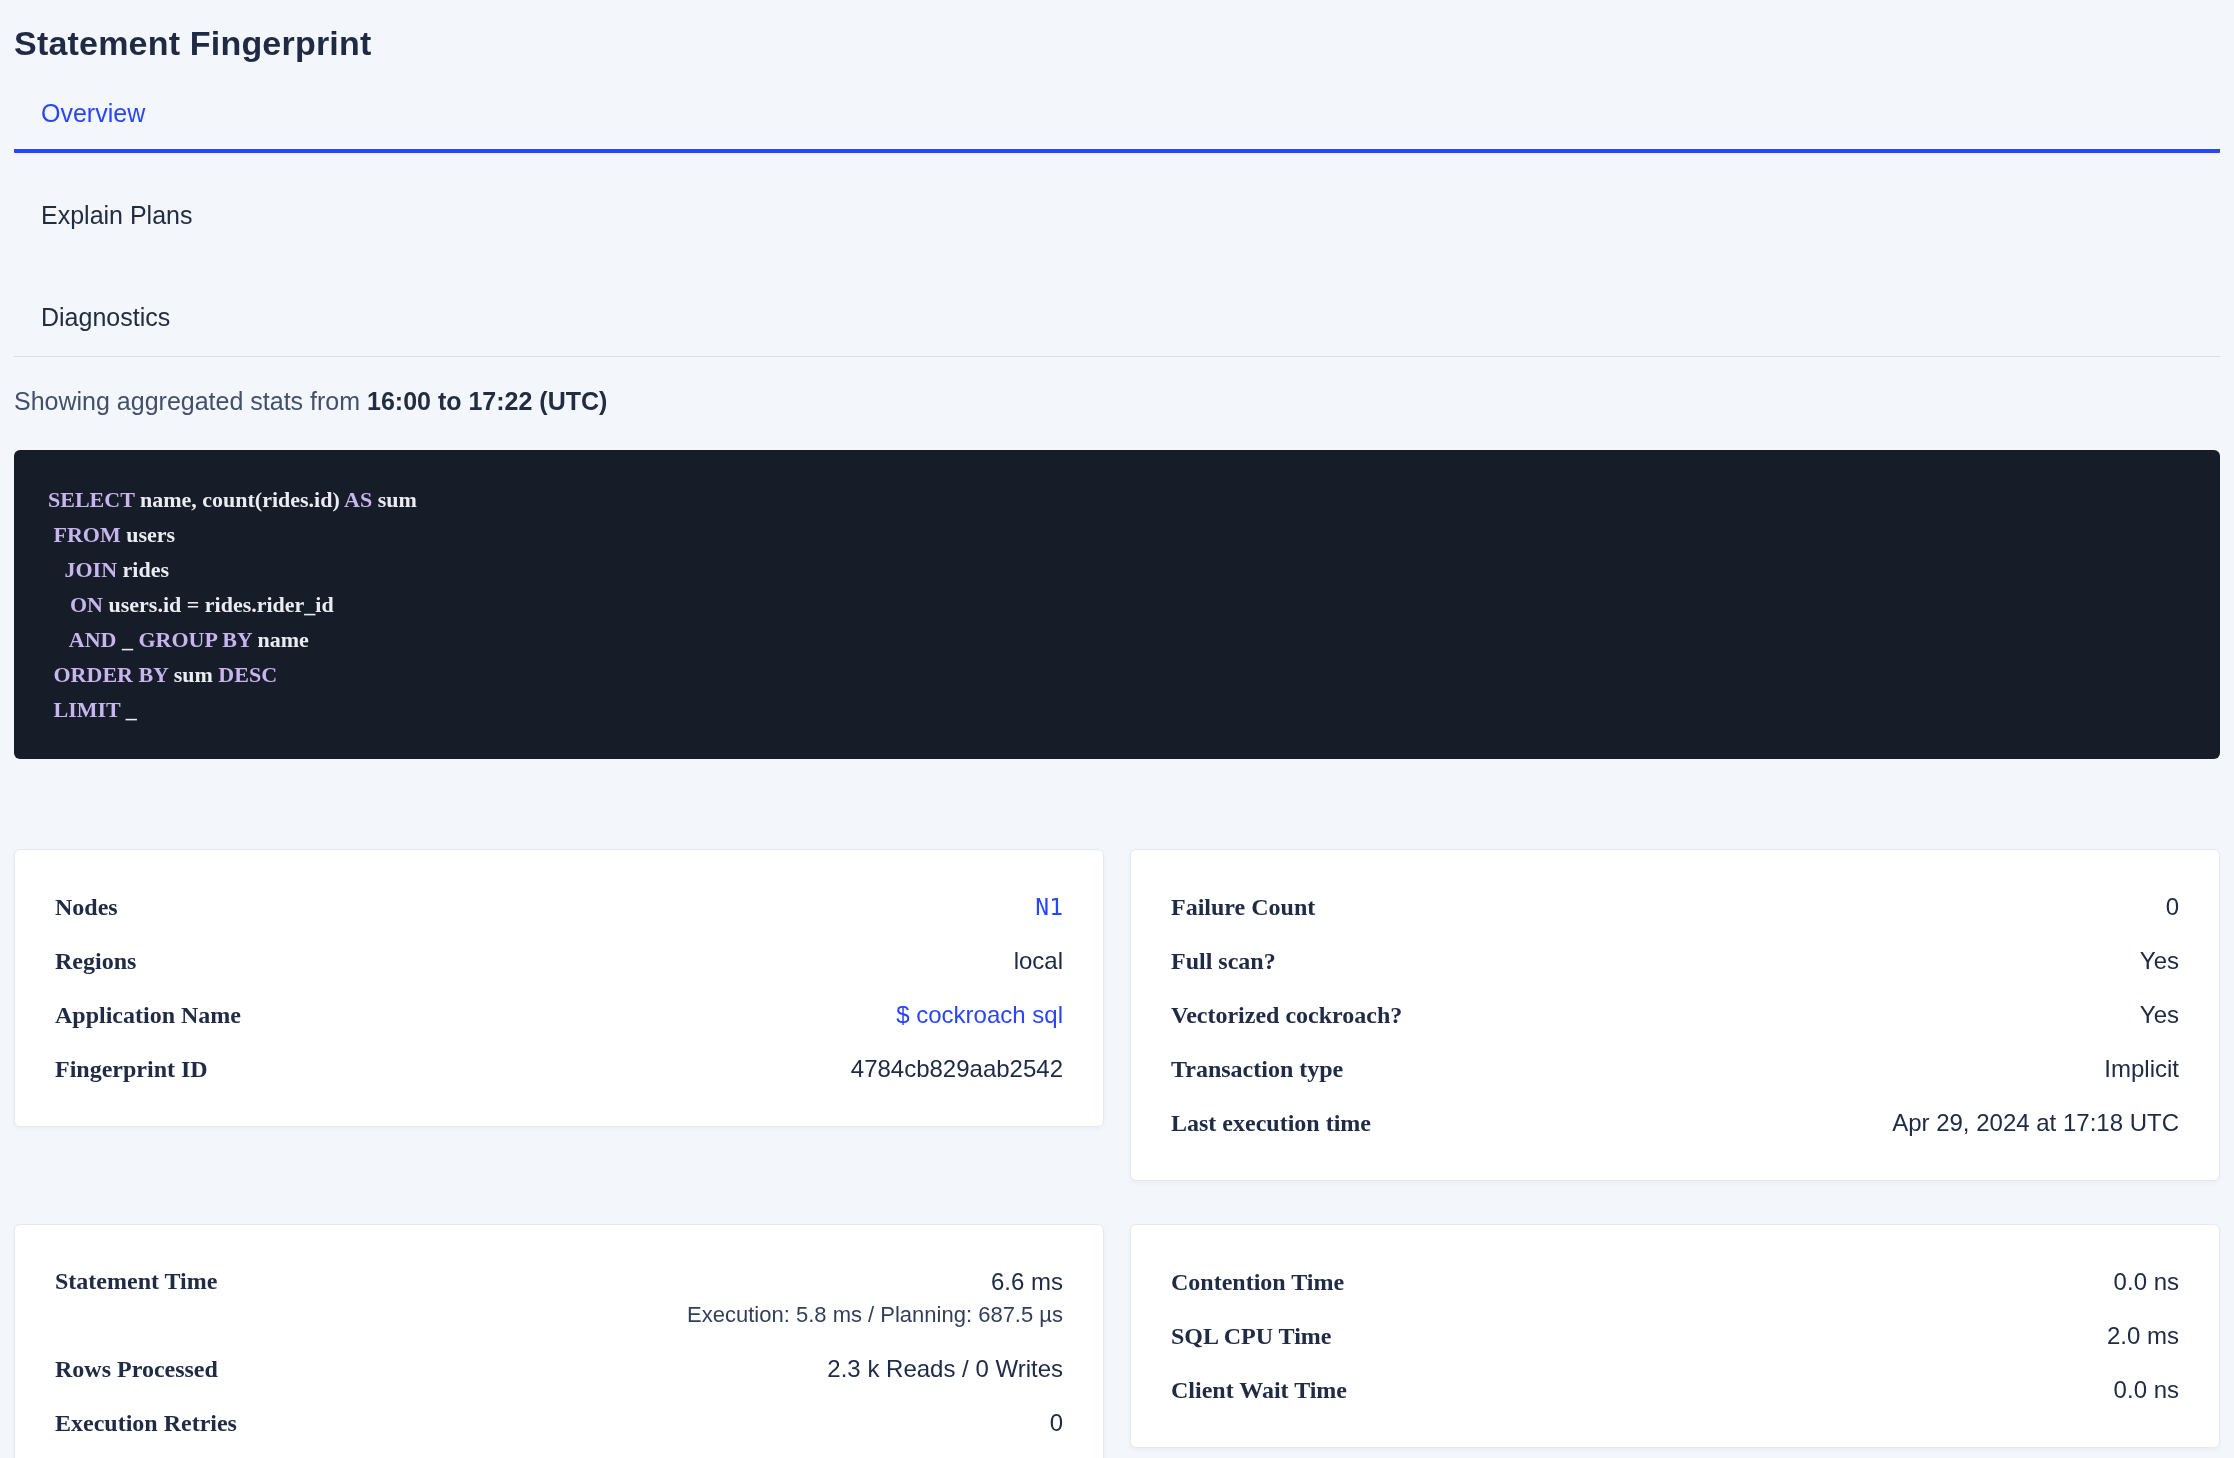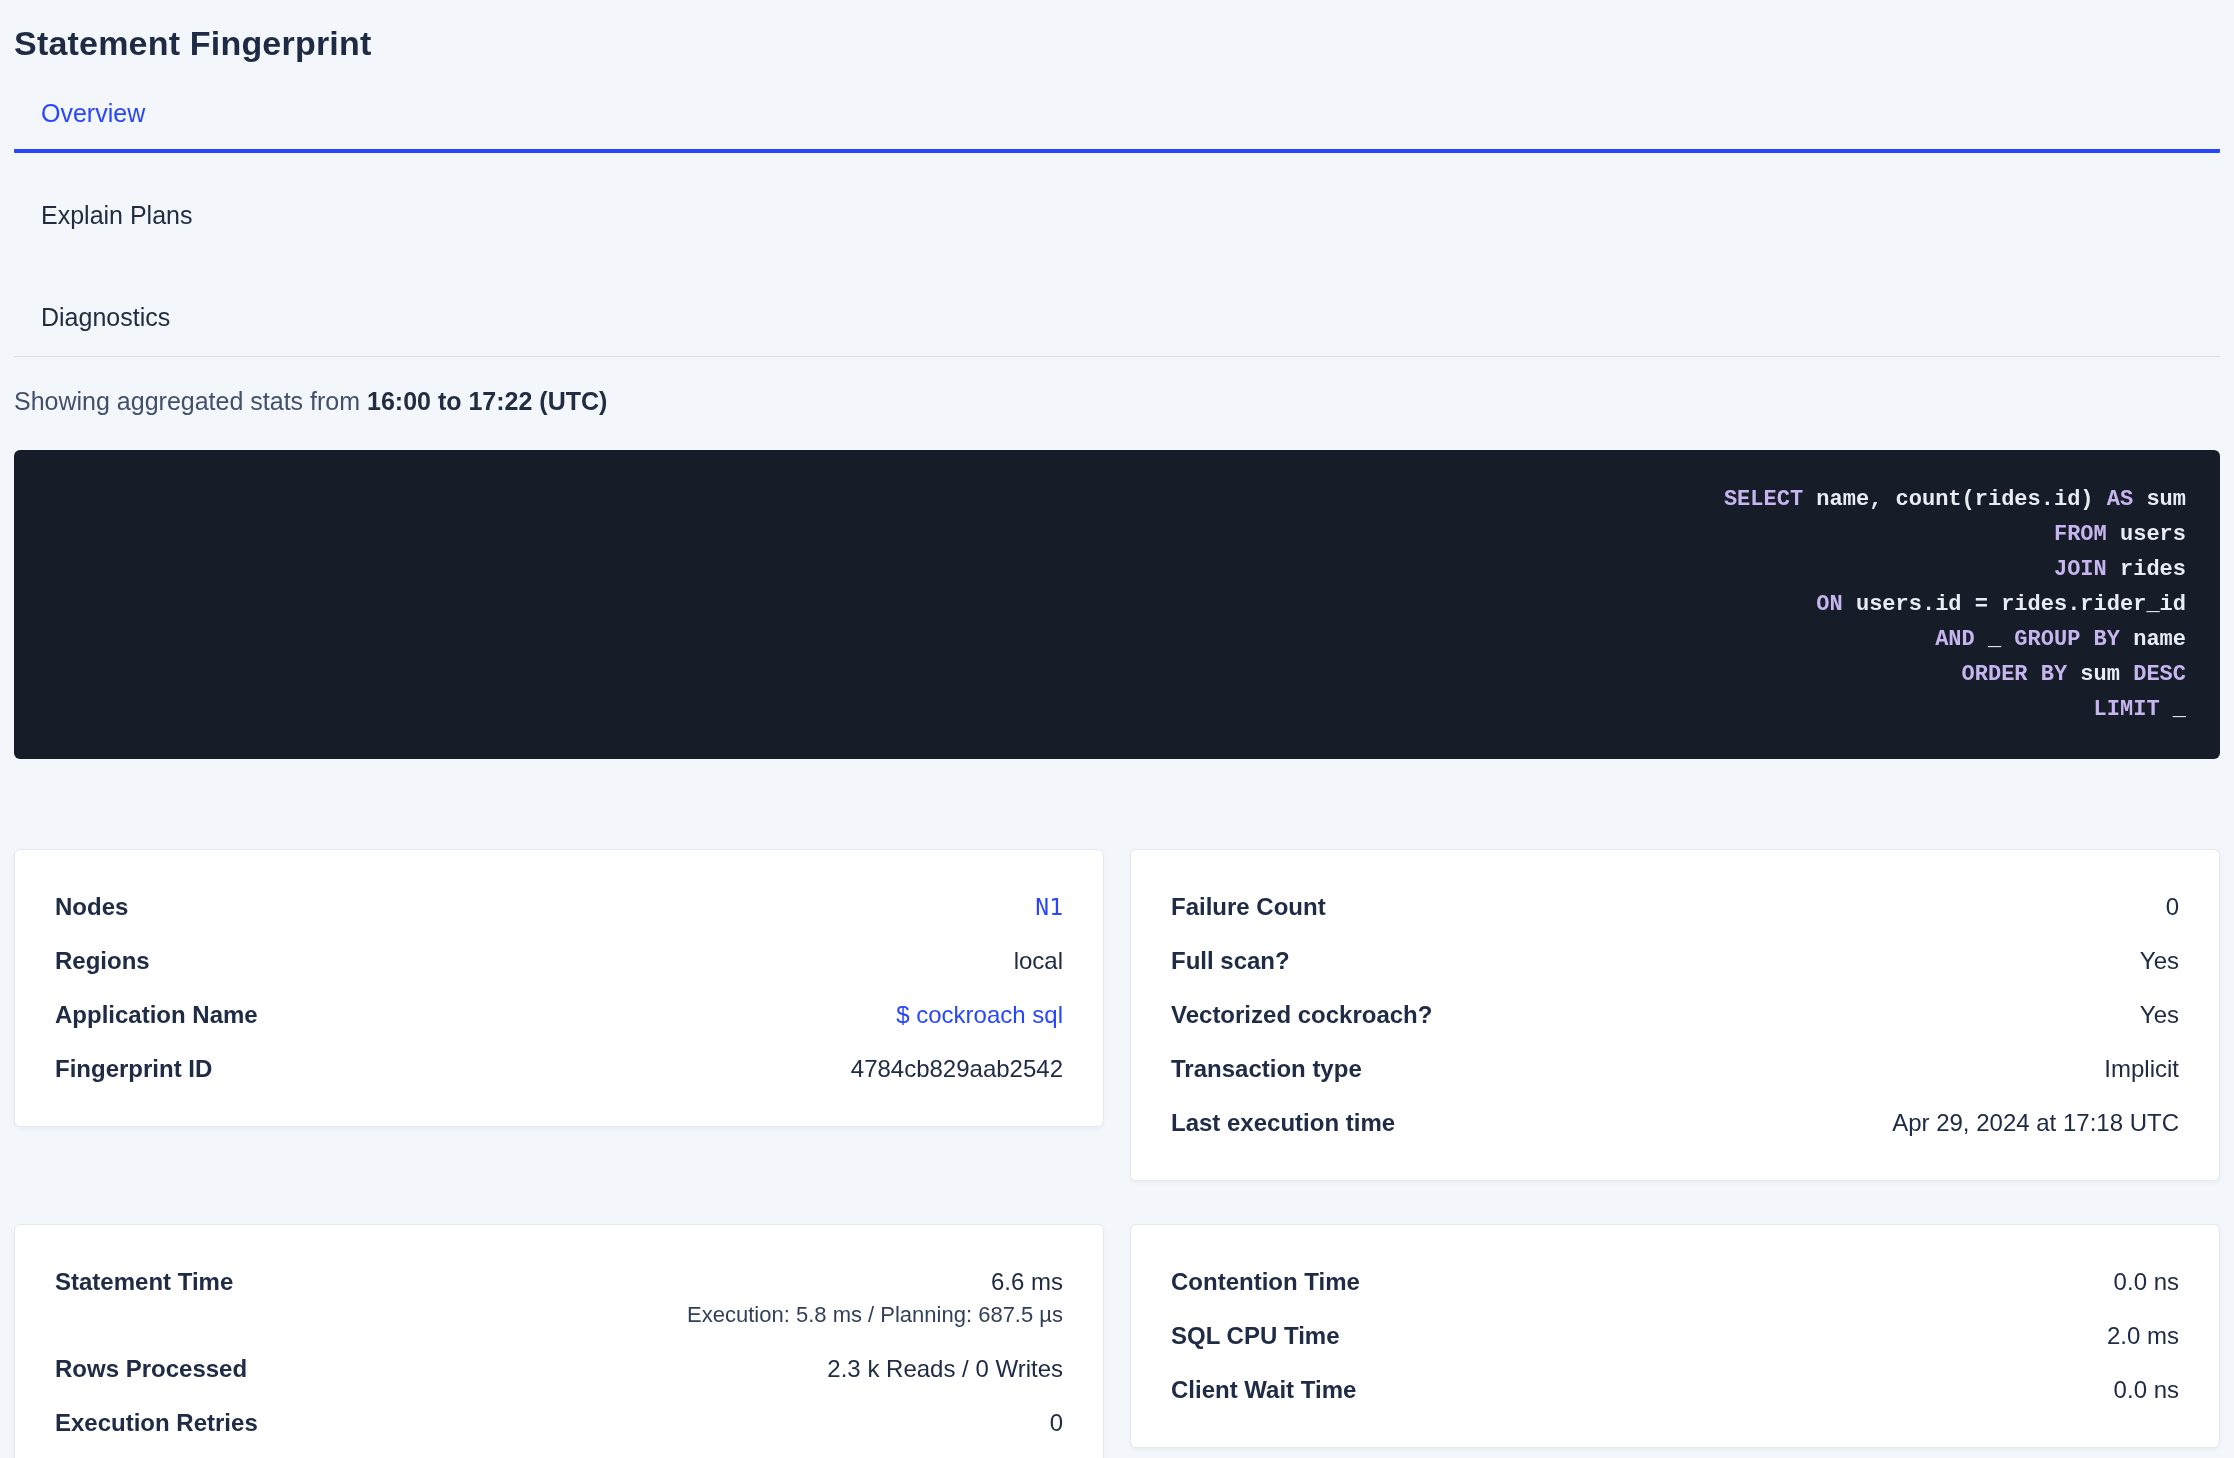--- a/index.html
+++ b/index.html
@@ -67,22 +67,22 @@
 
   
   .stats-line { margin-top:30px; font-size:25px; color:#42506b; }
   .stats-line strong { color:#232d42; font-weight:700; }
 
   
   .sql-box {
     margin-top:34px; border-radius:6px;
     background:var(--sql-bg, #171c29);
     padding:32px 34px;
-    font-family:Liberation Mono, monospace;
-    font-size:22px; line-height:35px; font-weight:700;text-align:right;
+    font-family:Liberation Serif, serif;
+    font-size:22px; line-height:35px; font-weight:700;
   }
   .sql-line { white-space:pre; }
   .sql-line .kw { color:var(--sql-keyword, #c6b5ee); }
   .sql-line .pl { color:var(--sql-plain, #e9ecf2); }
 
   
   .cards-grid {
     margin-top:90px;
     display:grid; grid-template-columns:1090px 1090px;
     column-gap:26px; row-gap:43px; align-items:start;
@@ -90,21 +90,21 @@
   .card {
     background:#fff; border:1px solid #e4e9f1; border-radius:6px;
     padding:30px 40px;
     box-shadow:0 2px 5px rgba(33,46,70,0.04);
   }
   .card-row {
     display:flex; justify-content:space-between; align-items:center;
     height:54px; font-size:24px;
   }
   .card-row.has-sub { height:auto; align-items:flex-start; padding:13px 0 14px; }
-  .row-label { font-weight:600; color:#202c46; white-space:nowrap; }
+  .row-label { font-weight:600; color:#202c46; white-space:nowrap;font-family:Liberation Serif, serif; }
   .row-value { font-weight:400; color:#202c46; text-align:right; white-space:nowrap; }
   .row-value.link { color:var(--accent, #2946ff); cursor:pointer; }
   .row-value.mono { font-family:"DejaVu Sans Mono", monospace; font-size:23px; }
   .row-subvalue {
     margin-top:6px; font-size:22px; color:#323f59; text-align:right; white-space:nowrap;
   }
 
   .chev { display:block; }
 </style>
 </head>

